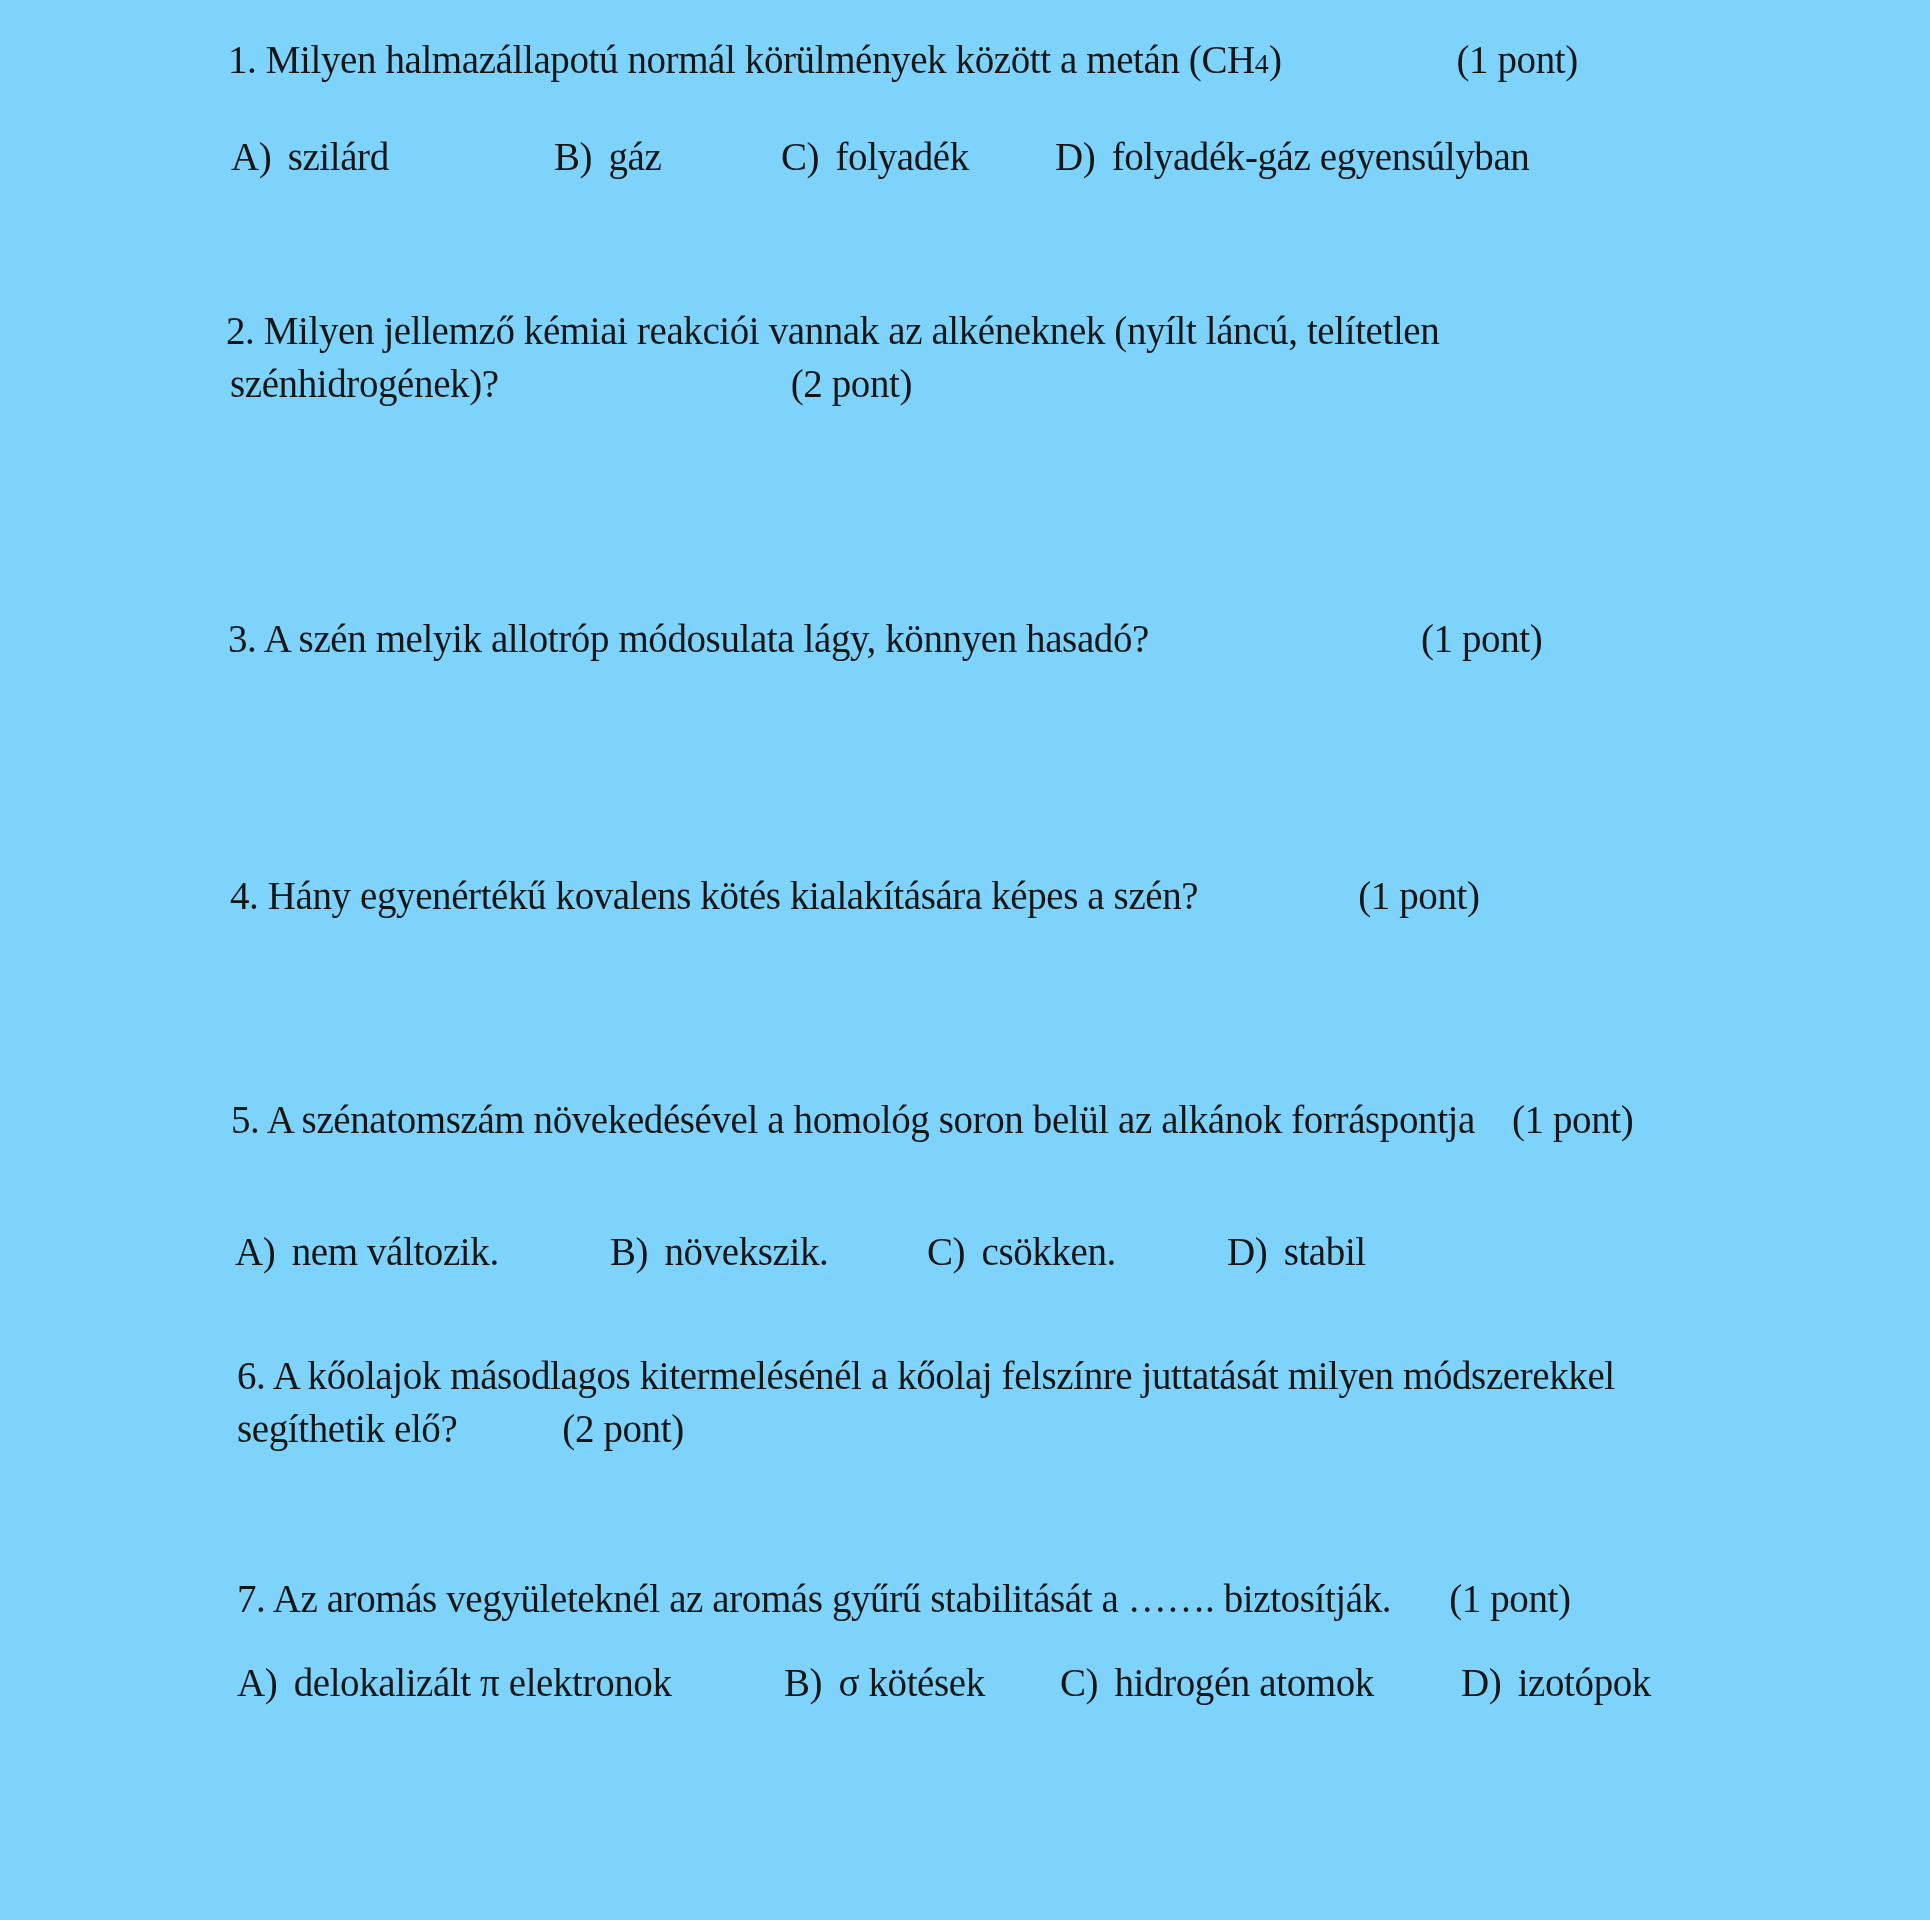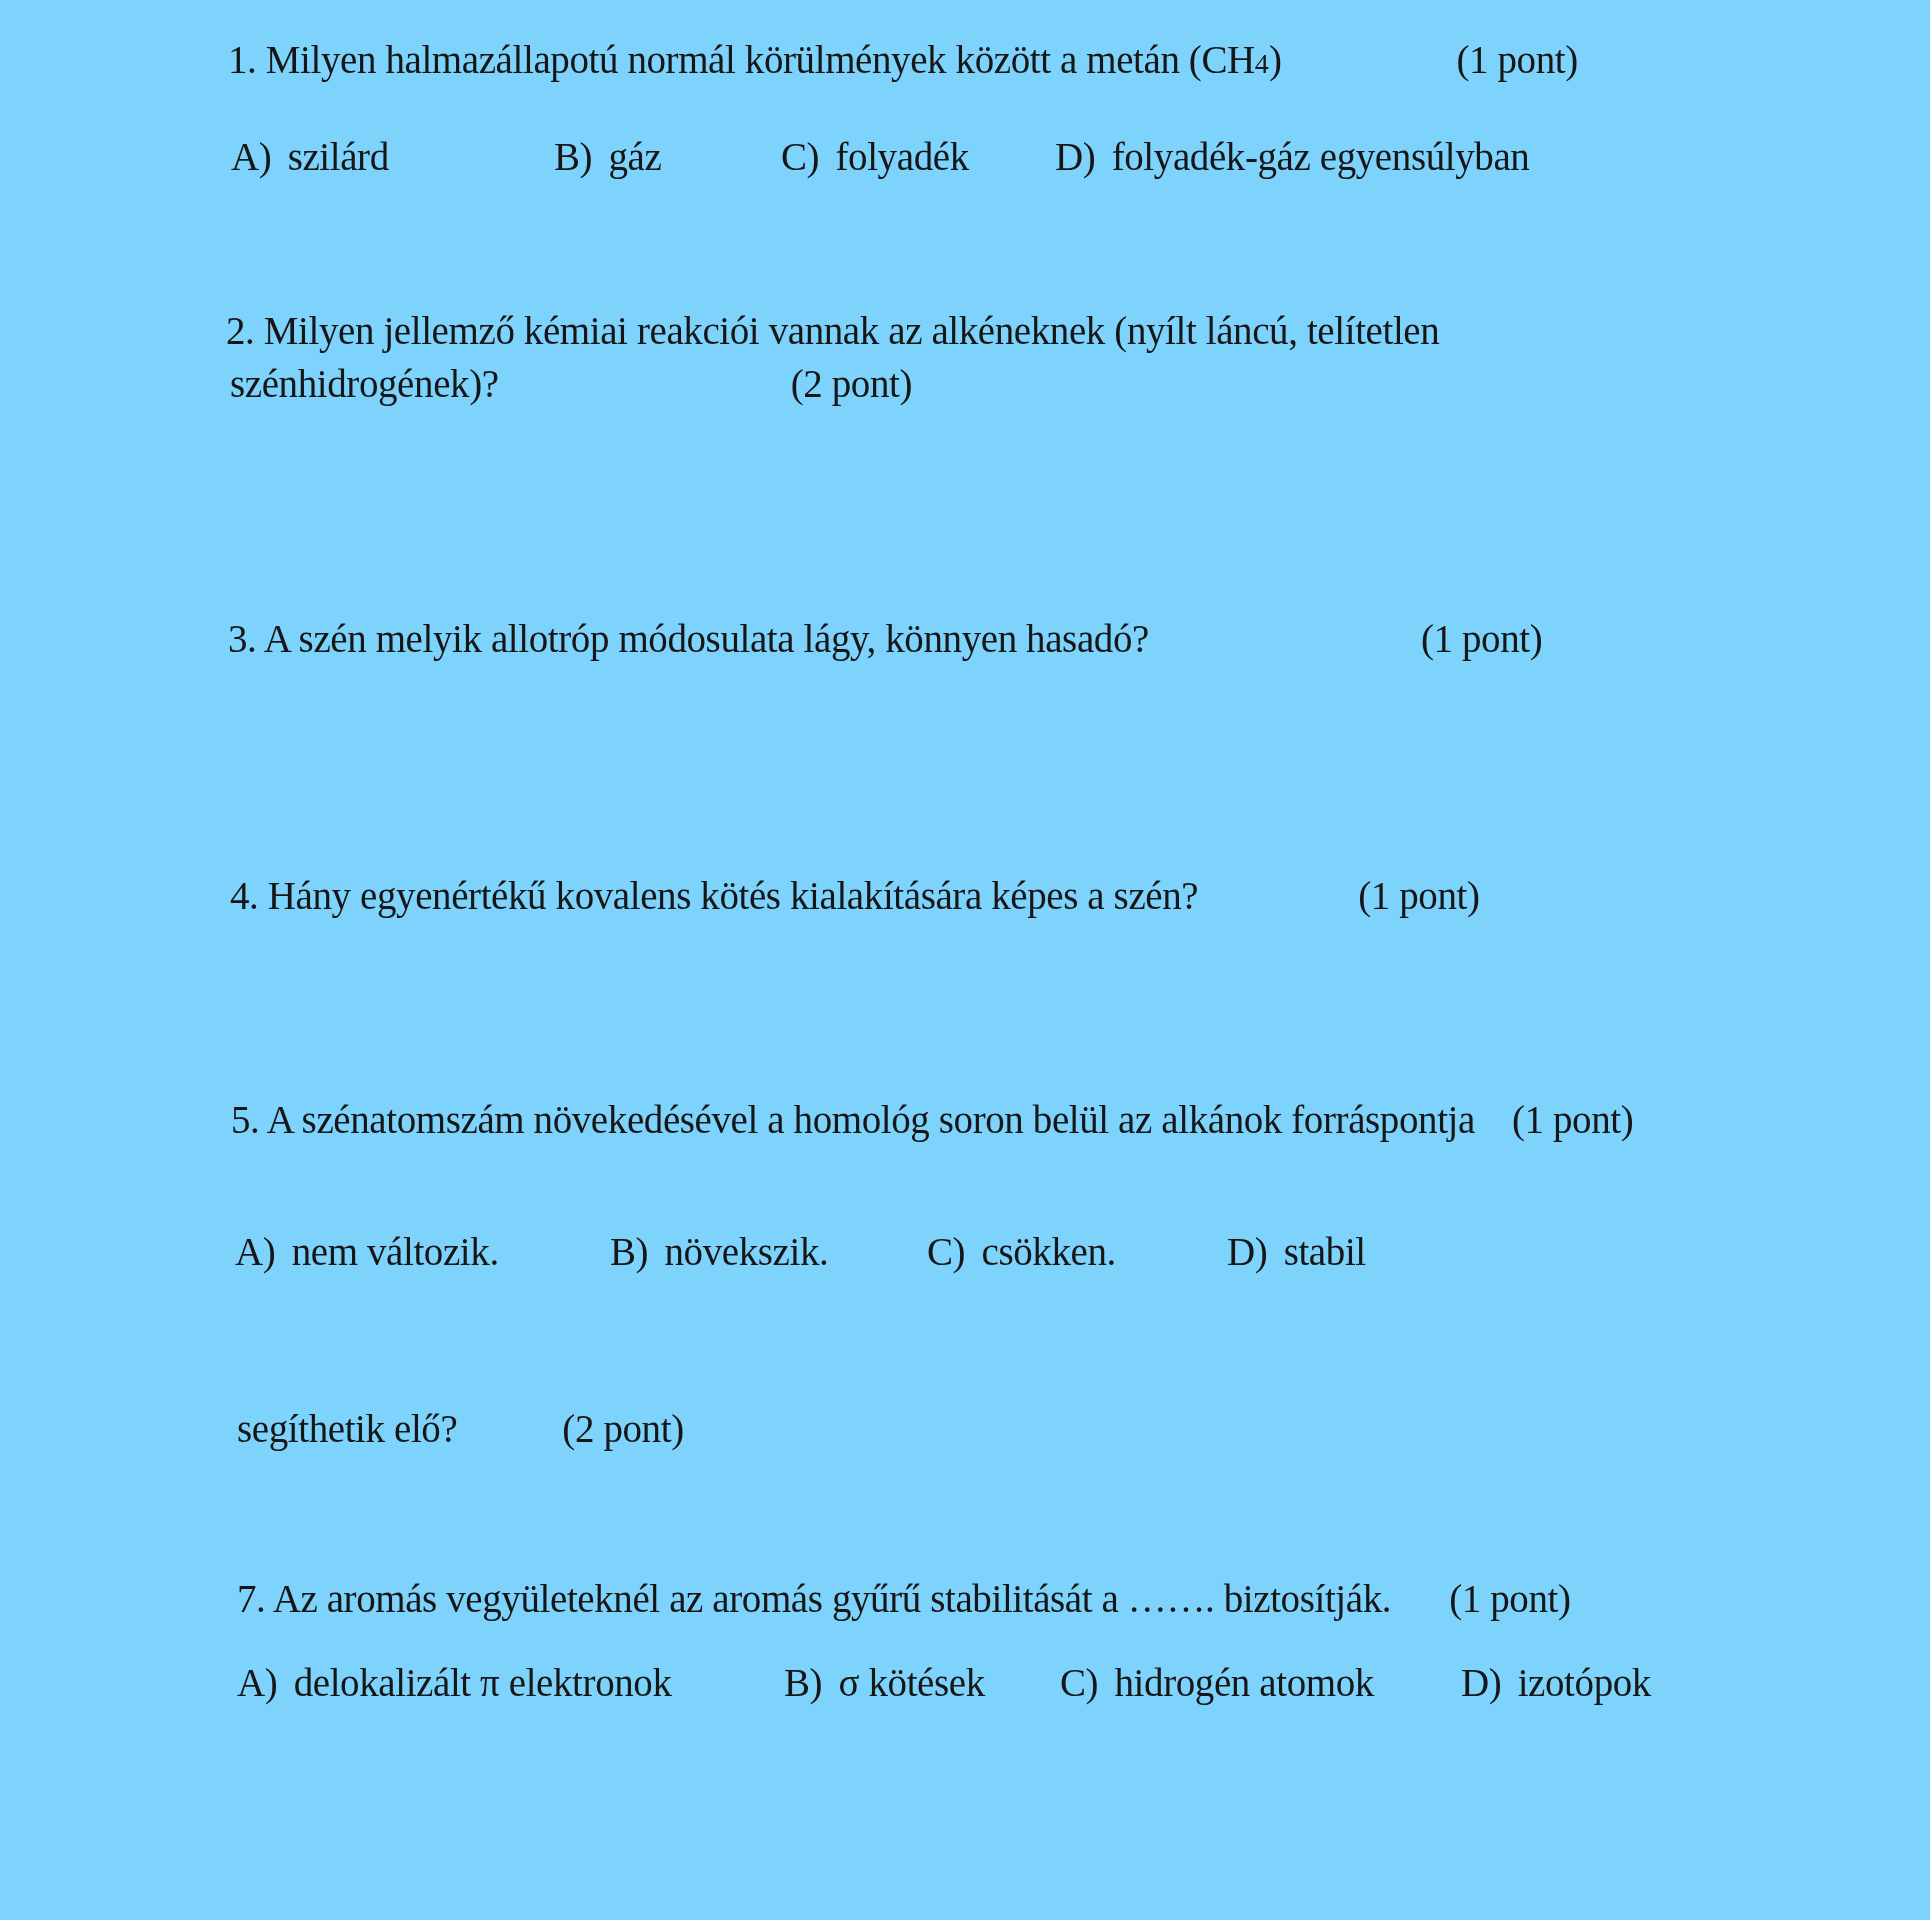--- a/index.html
+++ b/index.html
@@ -115,20 +115,23 @@
     <span class="gap g-q5"></span>
     <span>(1 pont)</span>
   </div>
   <div class="opts q5-opts">
     <span class="opt q5-a"><span class="letter">A)</span><span>nem változik.</span></span>
     <span class="opt q5-b"><span class="letter">B)</span><span>növekszik.</span></span>
     <span class="opt q5-c"><span class="letter">C)</span><span>csökken.</span></span>
     <span class="opt q5-d"><span class="letter">D)</span><span>stabil</span></span>
   </div>
 
+  <div class="qline q6-line1">
+    <span>6. A kőolajok másodlagos kitermelésénél a kőolaj felszínre juttatását milyen módszerekkel</span>
+  </div>
   <div class="qline q6-line2">
     <span>segíthetik elő?</span>
     <span class="gap g-q6"></span>
     <span>(2 pont)</span>
   </div>
 
   <div class="qline q7-line">
     <span>7. Az aromás vegyületeknél az aromás gyűrű stabilitását a ……. biztosítják.</span>
     <span class="gap g-q7"></span>
     <span>(1 pont)</span>

